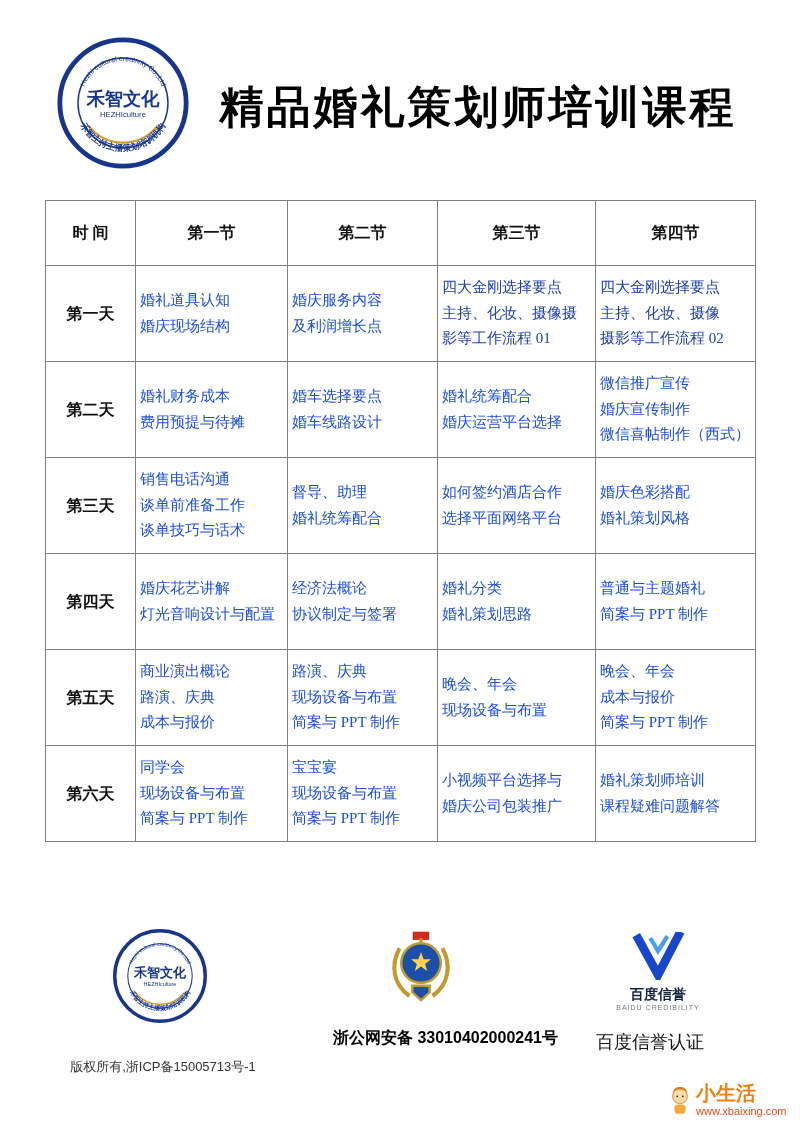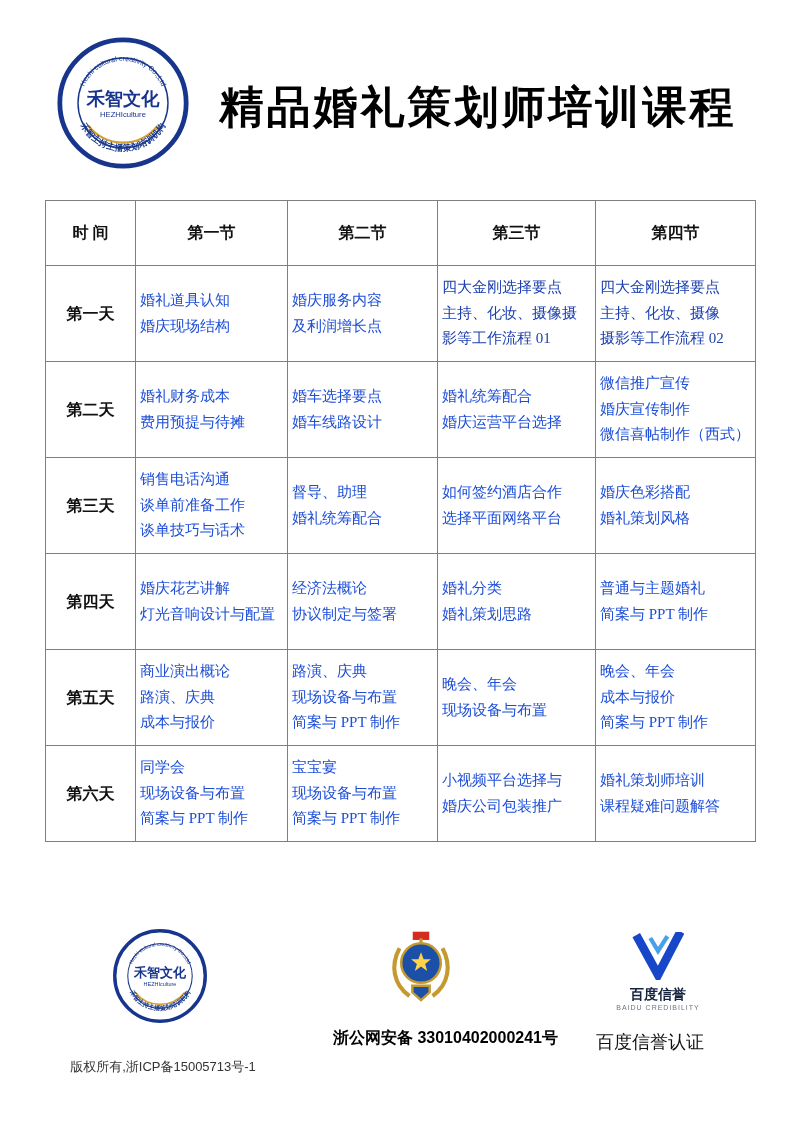--- a/index.html
+++ b/index.html
@@ -210,14 +210,27 @@
       <rect x="26" y="44" width="8" height="8" fill="#1846c8"></rect>
     </svg>
     <div class="baidu-title">百度信誉</div>
     <div class="baidu-sub">BAIDU CREDIBILITY</div>
   </div>
 
   <div class="copyright">版权所有,浙ICP备15005713号-1</div>
   <div class="police-text">浙公网安备 33010402000241号</div>
   <div class="baidu-cert">百度信誉认证</div>
 
+  <div class="watermark">
+    <svg viewBox="0 0 26 34" width="24" height="32">
+      <path d="M5,11 Q6,2 13,3 Q20,2 21,11 Q17,6 13,7 Q9,6 5,11" fill="#e07a22"></path>
+      <circle cx="13" cy="13" r="8" fill="#fcd9a8" stroke="#d88a2a" stroke-width="1"></circle>
+      <circle cx="10" cy="13" r="1" fill="#333"></circle>
+      <circle cx="16" cy="13" r="1" fill="#333"></circle>
+      <rect x="7" y="22" width="12" height="10" rx="4" fill="#f2a93b"></rect>
+    </svg>
+    <div class="wm-col">
+      <span class="wm-name">小生活</span>
+      <span class="wm-url">www.xbaixing.com</span>
+    </div>
+  </div>
 
 </div>
 
 </body></html>

